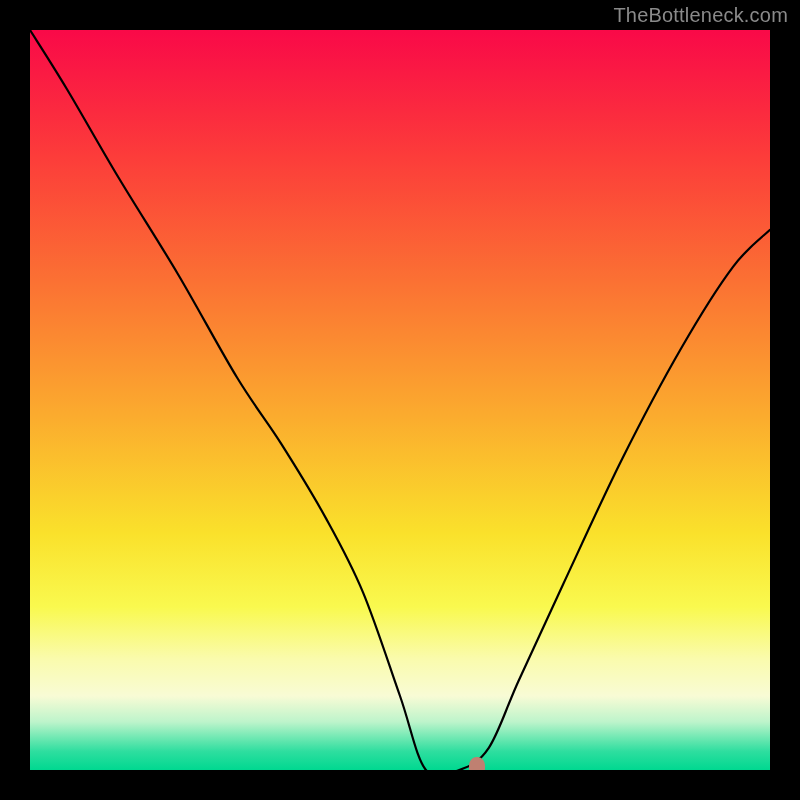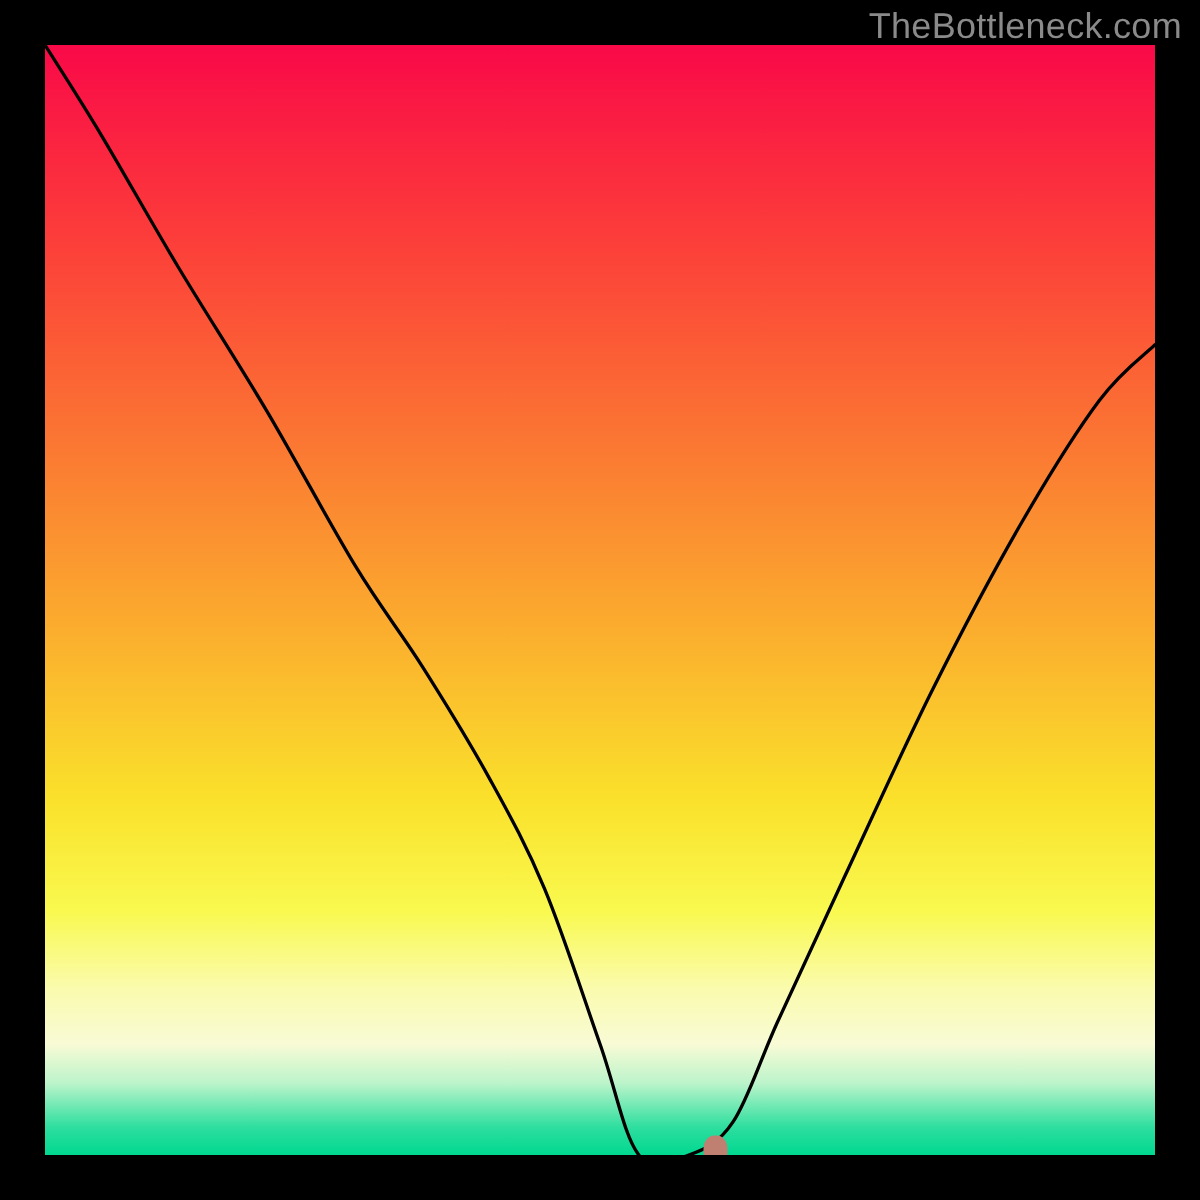--- a/index.html
+++ b/index.html
@@ -17,21 +17,21 @@
     left: 0;
     width: 800px;
     height: 800px;
     background: #000;
   }
   .watermark {
     position: absolute;
     top: 4px;
     right: 12px;
     color: #8a8a8a;
-    font-size: 24px;
+    font-size: 20px;
     font-weight: 400;
     letter-spacing: 0.2px;
     z-index: 10;
   }
   .plot-area {
     position: absolute;
     top: 30px;
     left: 30px;
     width: 740px;
     height: 740px;

